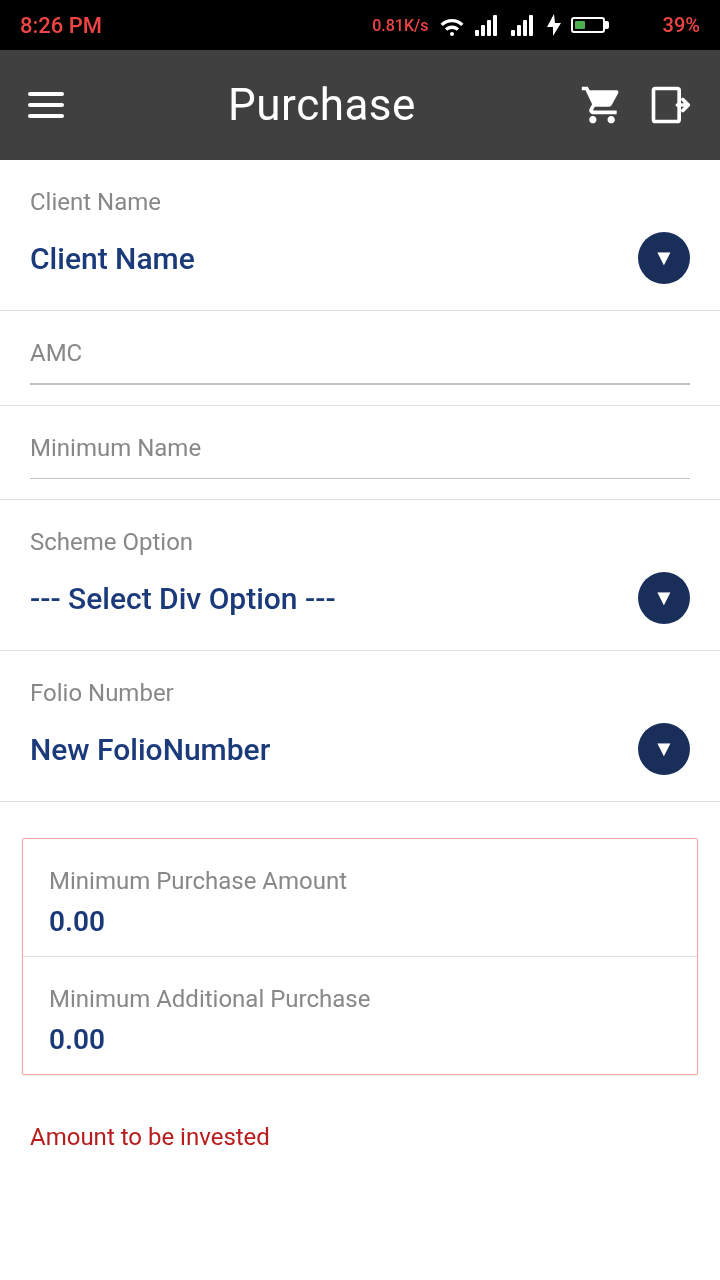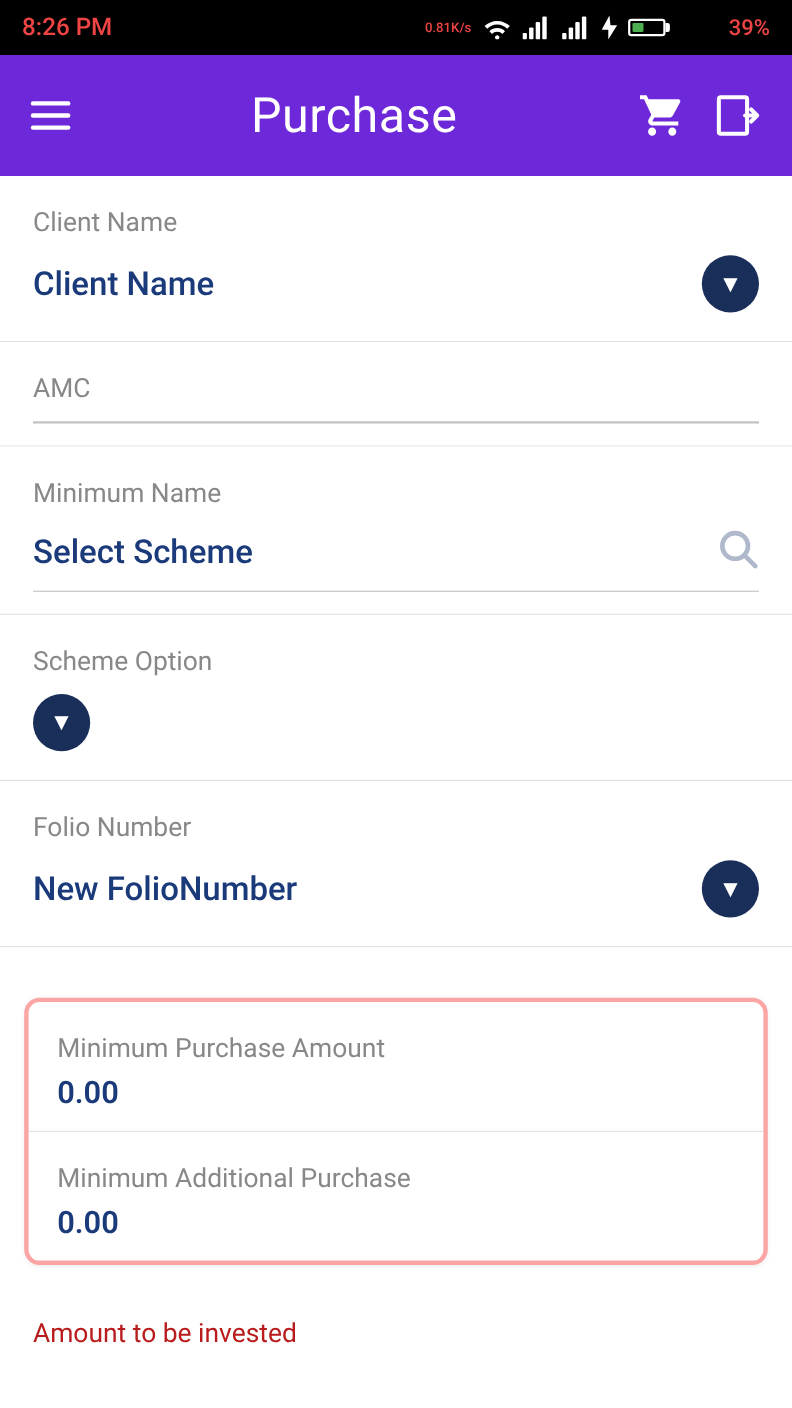--- a/index.html
+++ b/index.html
@@ -53,21 +53,21 @@
       width: 39%;
       height: 100%;
       background: #4caf50;
       border-radius: 1px;
     }
 
     
     .app-bar {
       width: 720px;
       height: 110px;
-      background: #6d28d9;
+      background: #404040;
       display: flex;
       align-items: center;
       justify-content: space-between;
       padding: 0 28px;
     }
     .app-bar-title {
       color: #fff;
       font-size: 44px;
       font-weight: 400;
       letter-spacing: 0.5px;
@@ -156,24 +156,24 @@
       flex-shrink: 0;
     }
     .field-underline {
       height: 1.5px;
       background: #c0c0c0;
       margin-top: 4px;
     }
 
     
     .card-section {
-      margin: 46px 22px 20px 22px;
-      background: #fff;
-      border: 4px solid #fca5a5;
-      border-radius: 14px;
+      margin: 36px 22px 20px 22px;
+      background: #fff;
+      border: 1px solid #fca5a5;
+      border-radius: 2px;
       overflow: hidden;
       box-shadow: 0 1px 4px rgba(0,0,0,0.07);
     }
     .card-row {
       padding: 28px 26px 18px 26px;
     }
     .card-row + .card-row {
       border-top: 1px solid #e0e0e0;
     }
     .card-label {
@@ -202,21 +202,21 @@
     .cart-svg, .exit-svg { width: 44px; height: 44px; }
   </style>
 </head>
 <body>
 
 <div class="status-bar">
   <div class="status-left">
     <span>8:26 PM</span>
   </div>
   <div class="status-right">
-    <span style="font-size:12px;">0.81K/s</span>
+    <span style="font-size:16px;">0.81K/s</span>
 
     <svg width="26" height="22" viewBox="0 0 26 22" fill="white">
       <path d="M13 5C8.5 5 4.5 6.8 1.5 9.7L3.9 12.1C6.2 9.8 9.4 8.3 13 8.3s6.8 1.5 9.1 3.8l2.4-2.4C21.5 6.8 17.5 5 13 5zm0 6.5c-2.8 0-5.3 1.1-7.1 2.9l2.4 2.4c1.2-1.2 2.8-1.9 4.7-1.9s3.5.7 4.7 1.9l2.4-2.4c-1.8-1.8-4.3-2.9-7.1-2.9zM13 18c-1.1 0-2 .9-2 2s.9 2 2 2 2-.9 2-2-.9-2-2-2z"></path>
     </svg>
 
     <svg width="26" height="22" viewBox="0 0 26 22" fill="white">
       <rect x="0" y="16" width="4" height="6" rx="1"></rect>
       <rect x="6" y="11" width="4" height="11" rx="1"></rect>
       <rect x="12" y="6" width="4" height="16" rx="1"></rect>
       <rect x="18" y="1" width="4" height="21" rx="1"></rect>
@@ -278,35 +278,27 @@
     </div>
   </div>
 
   <div class="field-group">
     <div class="field-label">AMC</div>
     <div class="field-underline"></div>
   </div>
 
   <div class="field-group">
     <div class="field-label">Minimum Name</div>
-    <div class="field-value-row">
-      <span class="field-value">Select Scheme</span>
-      <button class="search-btn">
-        <svg width="40" height="40" viewBox="0 0 24 24" fill="none">
-          <circle cx="11" cy="11" r="7" stroke="#b0b8cc" stroke-width="2.5"></circle>
-          <line x1="16.5" y1="16.5" x2="22" y2="22" stroke="#b0b8cc" stroke-width="2.5" stroke-linecap="round"></line>
-        </svg>
-      </button>
-    </div>
     <div class="field-underline"></div>
   </div>
 
   <div class="field-group">
     <div class="field-label">Scheme Option</div>
     <div class="field-value-row">
+      <span class="field-value">--- Select Div Option ---</span>
       <button class="dropdown-btn">
         <span class="dropdown-arrow">▼</span>
       </button>
     </div>
   </div>
 
   <div class="field-group">
     <div class="field-label">Folio Number</div>
     <div class="field-value-row">
       <span class="field-value">New FolioNumber</span>

